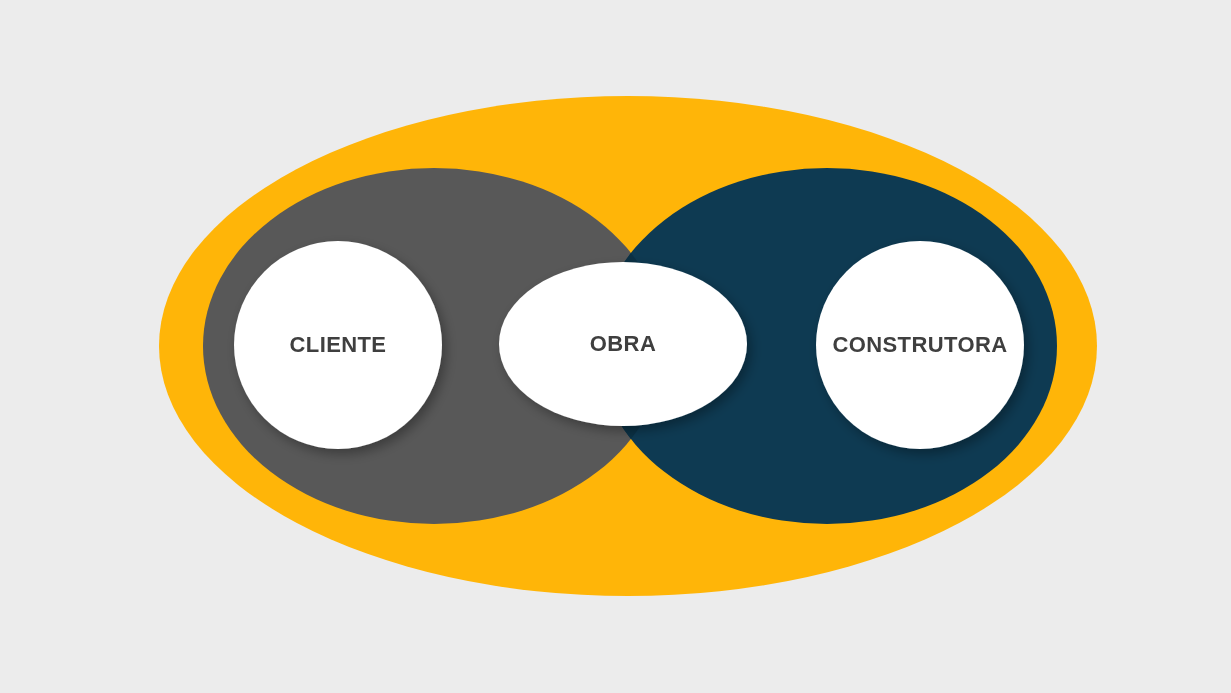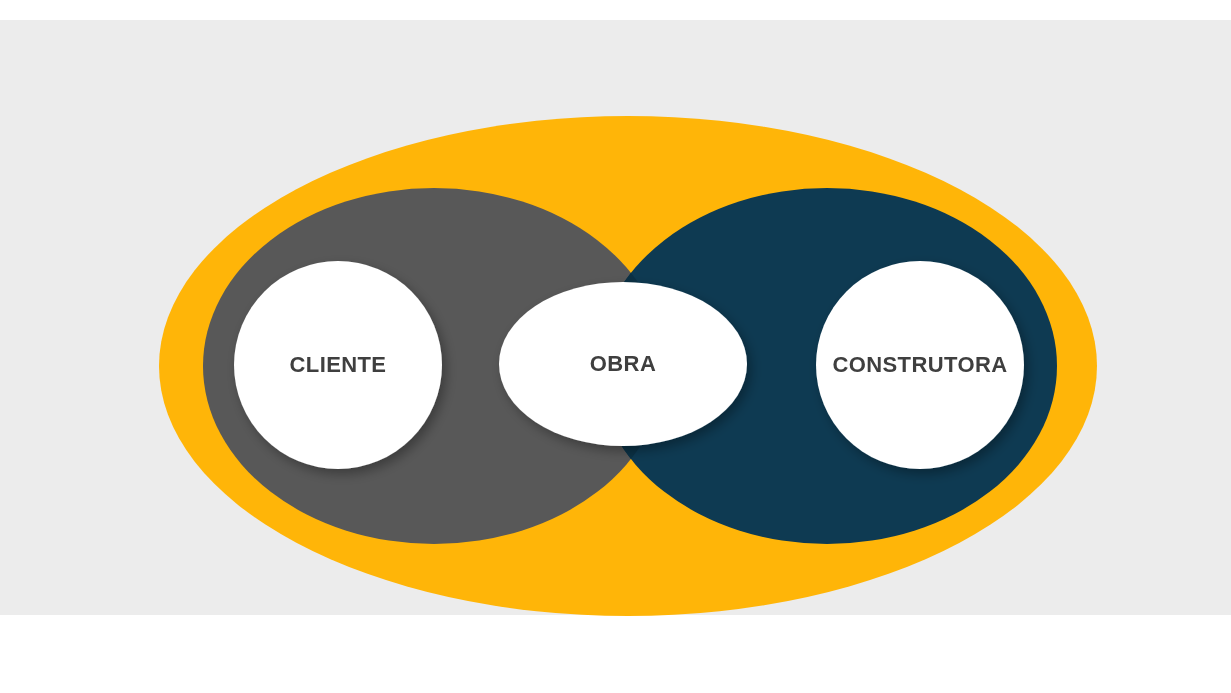--- a/index.html
+++ b/index.html
@@ -9,23 +9,22 @@
   }
   body {
     width: 1231px;
     height: 693px;
     overflow: hidden;
     font-family: "Liberation Sans", sans-serif;
   }
   #diagram-canvas {
     position: relative;
     width: 1231px;
-    height: 595px;
+    height: 693px;
     background: #ececec;
-    margin-top: 20px;
   }
   #venn-svg {
     position: absolute;
     top: 0;
     left: 0;
     width: 1231px;
     height: 693px;
     display: block;
   }
   .node-label {

